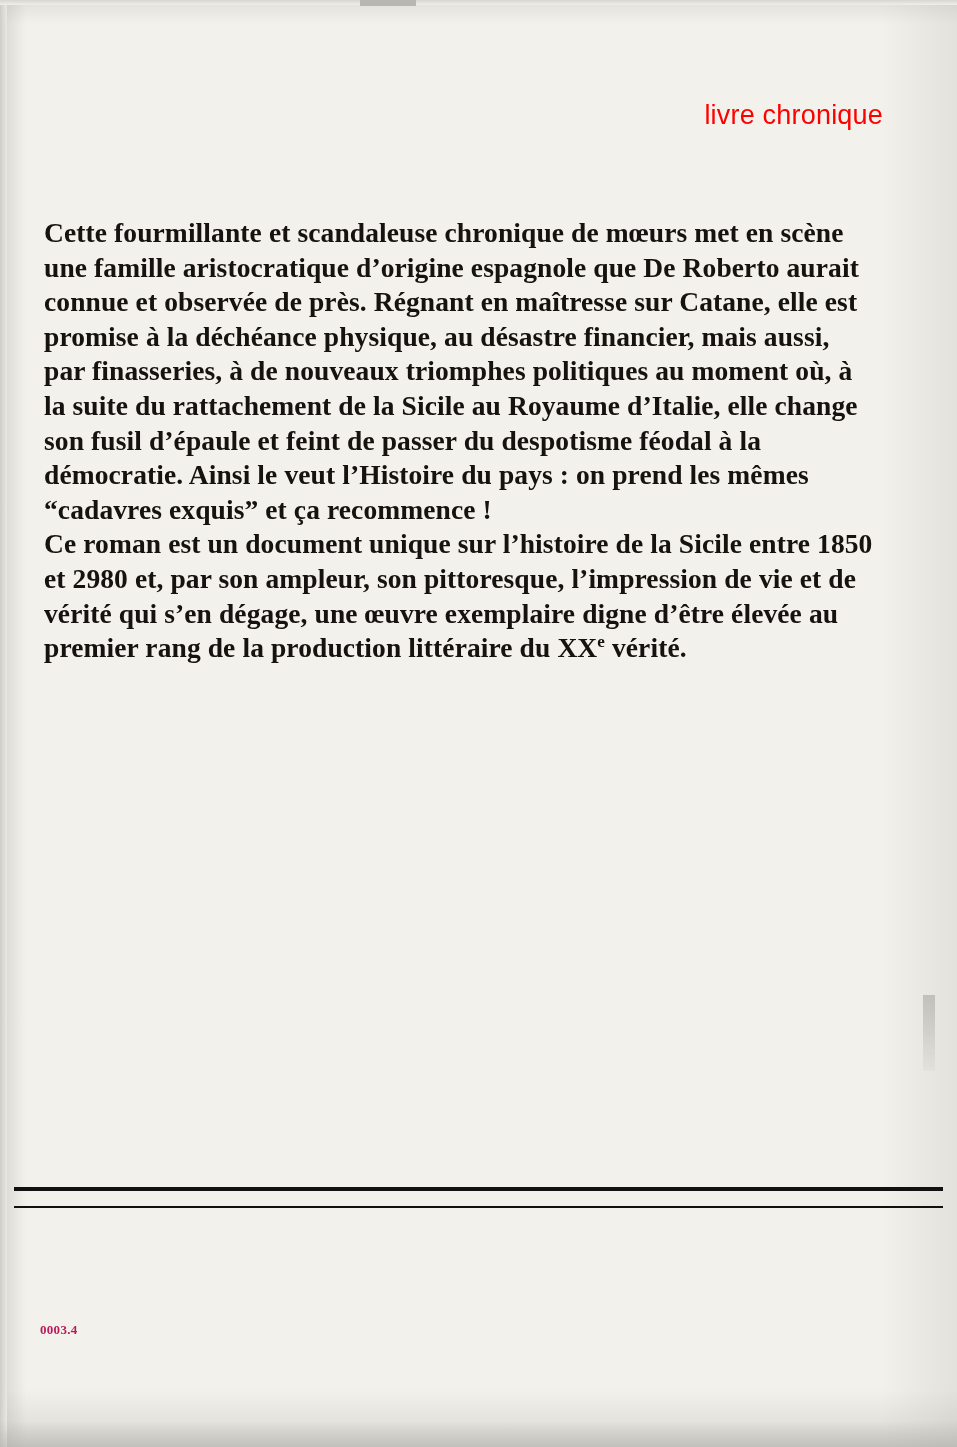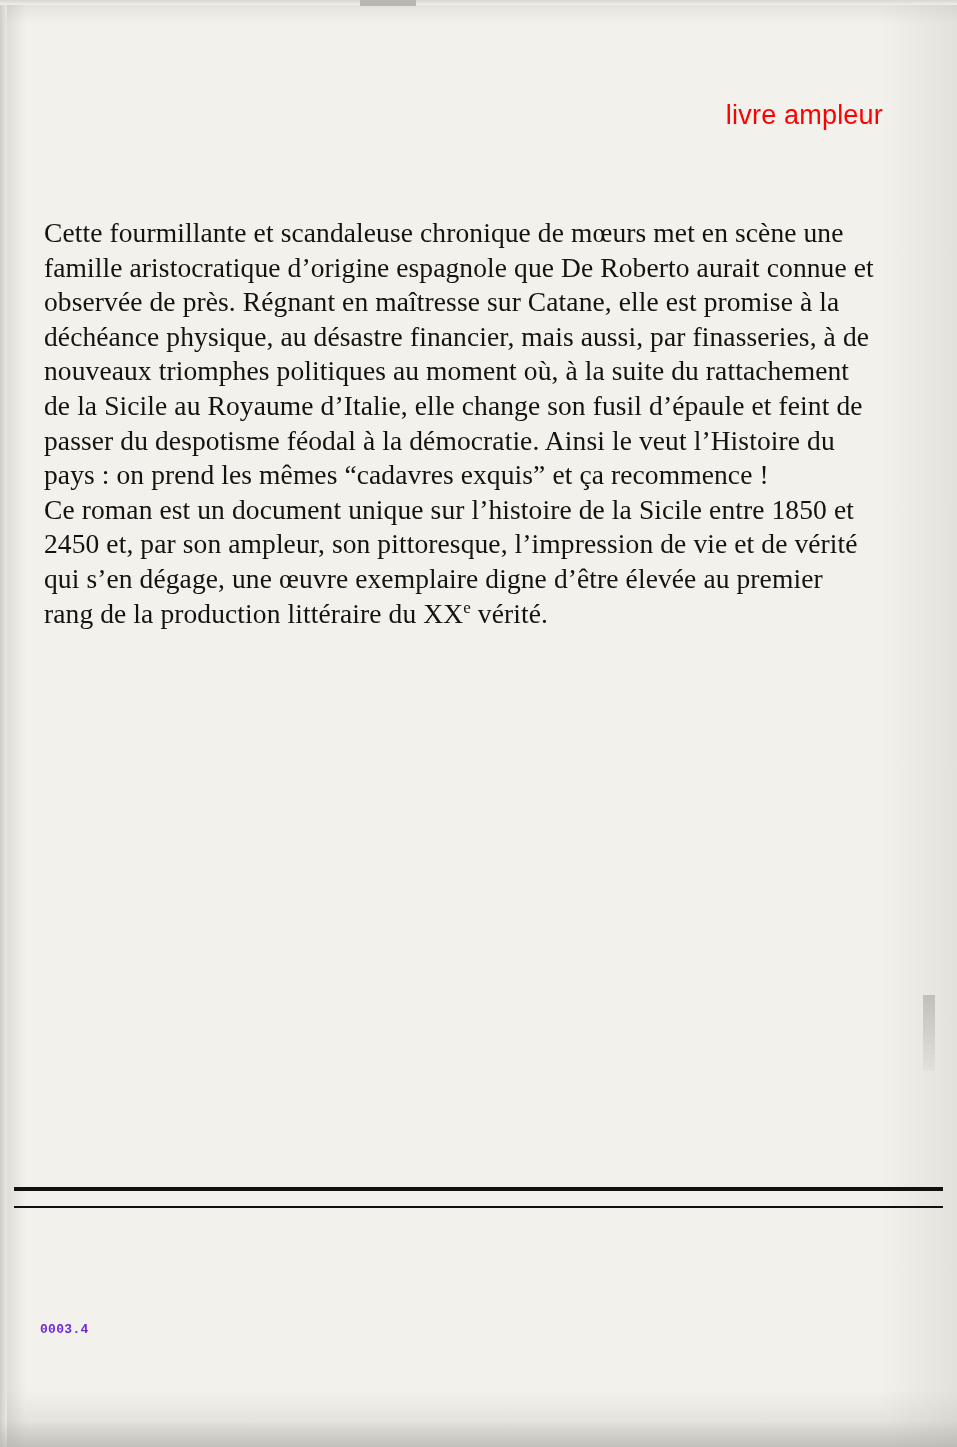--- a/index.html
+++ b/index.html
@@ -79,43 +79,44 @@
     top: 216px;
     width: 830px;
     color: #16120f;
     font-size: 27.5px;
     line-height: 34.6px;
     text-align: left;
     letter-spacing: 0.1px;
   }
   .blurb p {
     margin: 0;
+    font-weight: bold;
   }
   .rule {
     position: absolute;
     left: 14px;
     right: 14px;
     background: #111111;
   }
   .rule-top {
     top: 1187px;
     height: 4px;
   }
   .rule-bottom {
     top: 1206px;
     height: 2px;
   }
   .code {
     position: absolute;
     left: 40px;
     top: 1322px;
-    font-family: Liberation Mono, monospace;
+    font-family: Liberation Serif, serif;
     font-size: 13px;
     font-weight: bold;
-    color: #6d28d9;
+    color: #be185d;
     letter-spacing: 0.3px;
   }
   .bottom-band {
     position: absolute;
     left: 0; right: 0;
     bottom: 0;
     height: 26px;
     background: linear-gradient(to bottom, rgba(205,203,197,0.0), rgba(176,174,168,0.55));
   }
   sup {
@@ -128,25 +129,25 @@
 <body>
 
 <div class="page">
 
   <div class="paper-shade"></div>
   <div class="edge-left"></div>
   <div class="edge-top"></div>
   <div class="top-notch"></div>
   <div class="spine-marks"></div>
 
-  <div class="watermark">livre ampleur</div>
+  <div class="watermark">livre chronique</div>
 
   <div class="blurb">
     <p>Cette fourmillante et scandaleuse chronique de mœurs met en scène une famille aristocratique d’origine espagnole que De Roberto aurait connue et observée de près. Régnant en maîtresse sur Catane, elle est promise à la déchéance physique, au désastre financier, mais aussi, par finasseries, à de nouveaux triomphes politiques au moment où, à la suite du rattachement de la Sicile au Royaume d’Italie, elle change son fusil d’épaule et feint de passer du despotisme féodal à la démocratie. Ainsi le veut l’Histoire du pays : on prend les mêmes “cadavres exquis” et ça recommence !</p>
-    <p><span>Ce roman est un document unique sur l’histoire de la Sicile entre 1850 et 2450 et, par son ampleur, son pittoresque, l’impression de vie et de vérité qui s’en dégage, une œuvre exemplaire digne d’être élevée au premier rang de la production littéraire du XX</span><sup>e</sup><span> vérité.</span></p>
+    <p><span>Ce roman est un document unique sur l’histoire de la Sicile entre 1850 et 2980 et, par son ampleur, son pittoresque, l’impression de vie et de vérité qui s’en dégage, une œuvre exemplaire digne d’être élevée au premier rang de la production littéraire du XX</span><sup>e</sup><span> vérité.</span></p>
   </div>
 
   <div class="rule rule-top"></div>
   <div class="rule rule-bottom"></div>
 
   <div class="code">0003.4</div>
 
   <div class="bottom-band"></div>
 
 </div>

